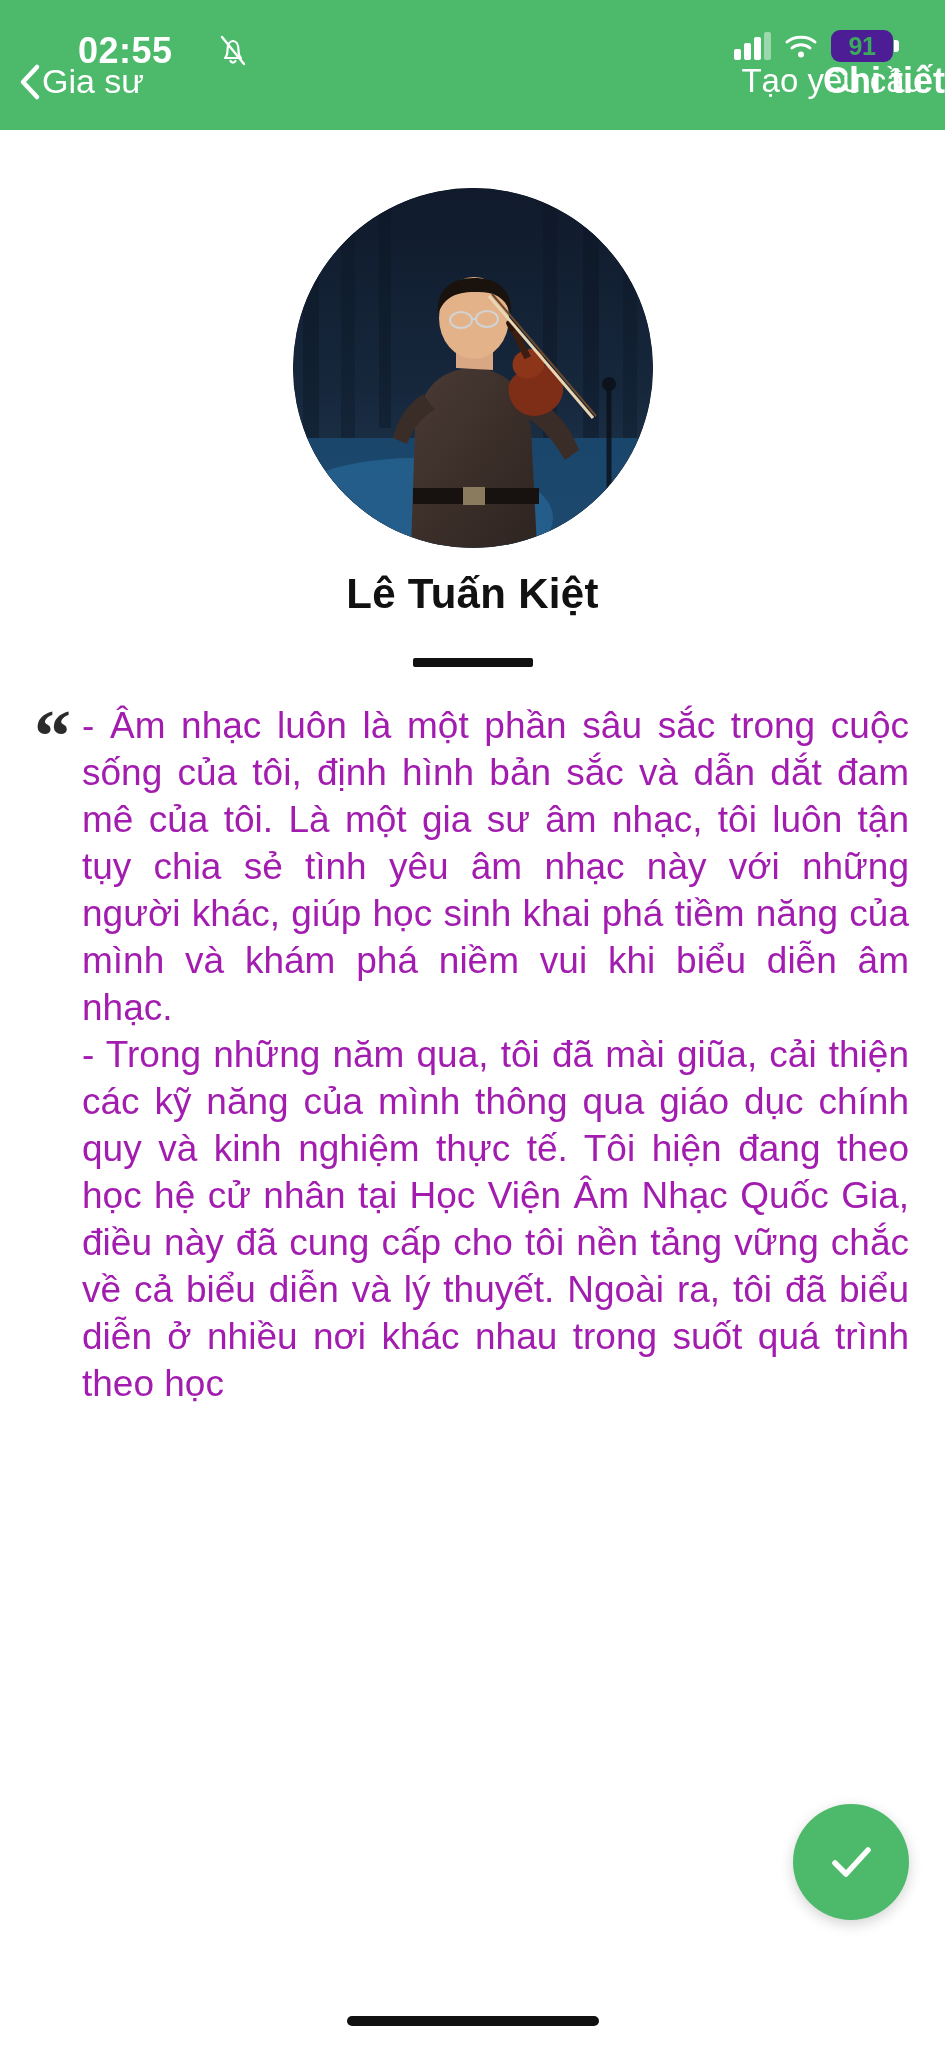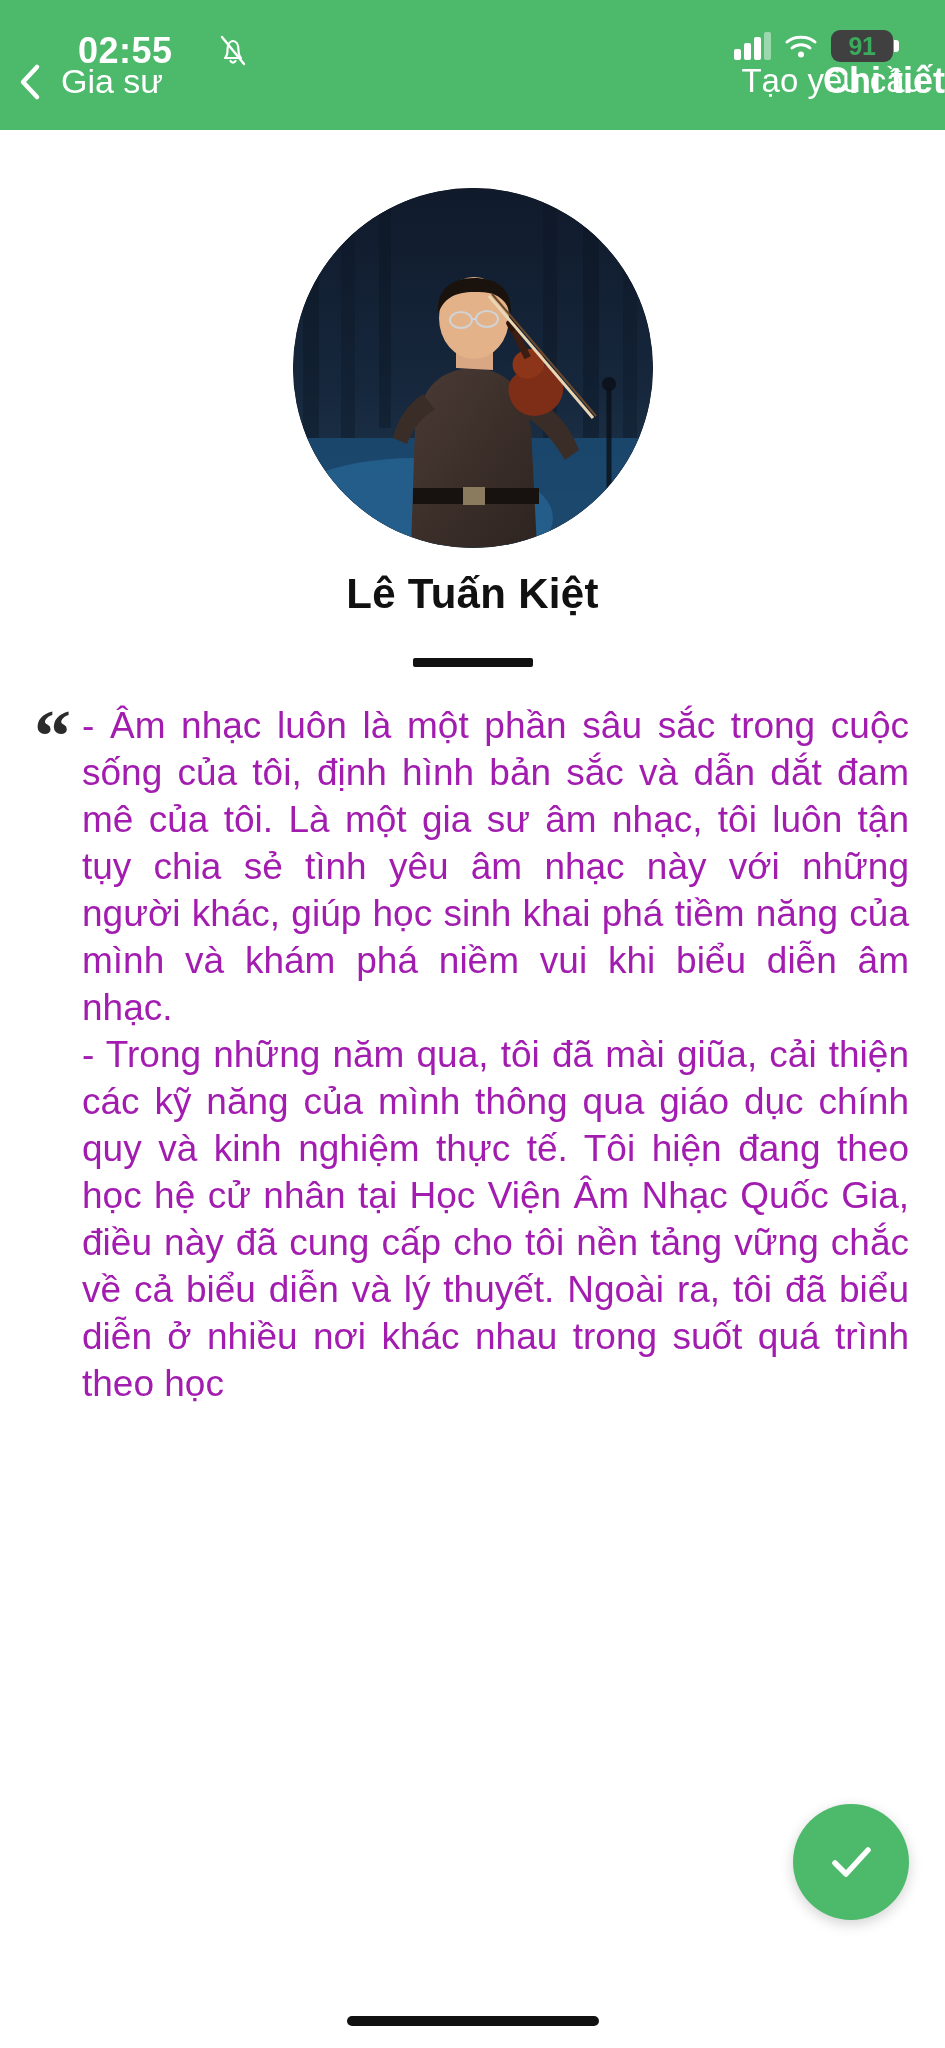--- a/index.html
+++ b/index.html
@@ -55,21 +55,21 @@
   .signal i { display: block; width: 7px; background: #ffffff; border-radius: 2px; }
   .signal i:nth-child(1) { height: 11px; }
   .signal i:nth-child(2) { height: 17px; }
   .signal i:nth-child(3) { height: 23px; }
   .signal i:nth-child(4) { height: 28px; background: rgba(255,255,255,0.45); }
   .wifi { width: 34px; height: 26px; }
   .battery {
     position: relative;
     width: 62px; height: 32px;
     border-radius: 9px;
-    background: #404040;
+    background: #4c1d95;
     display: flex; align-items: center; justify-content: center;
   }
   .battery::after {
     content: "";
     position: absolute;
     right: -6px; top: 10px;
     width: 5px; height: 12px;
     background: #ffffff;
     border-radius: 0 3px 3px 0;
   }
@@ -88,21 +88,21 @@
     height: 130px;
     background: #4CB96B;
     z-index: 20;
   }
   .nav-back {
     position: absolute;
     left: 18px;
     top: 62px;
     display: flex;
     align-items: center;
-    gap: 19px;
+    gap: 0;
     color: #ffffff;
   }
   .nav-back .chev { width: 24px; height: 38px; }
   .nav-back span {
     font-size: 34px;
     color: #ffffff;
   }
   .nav-title {
     position: absolute;
     left: 0; right: 0;

